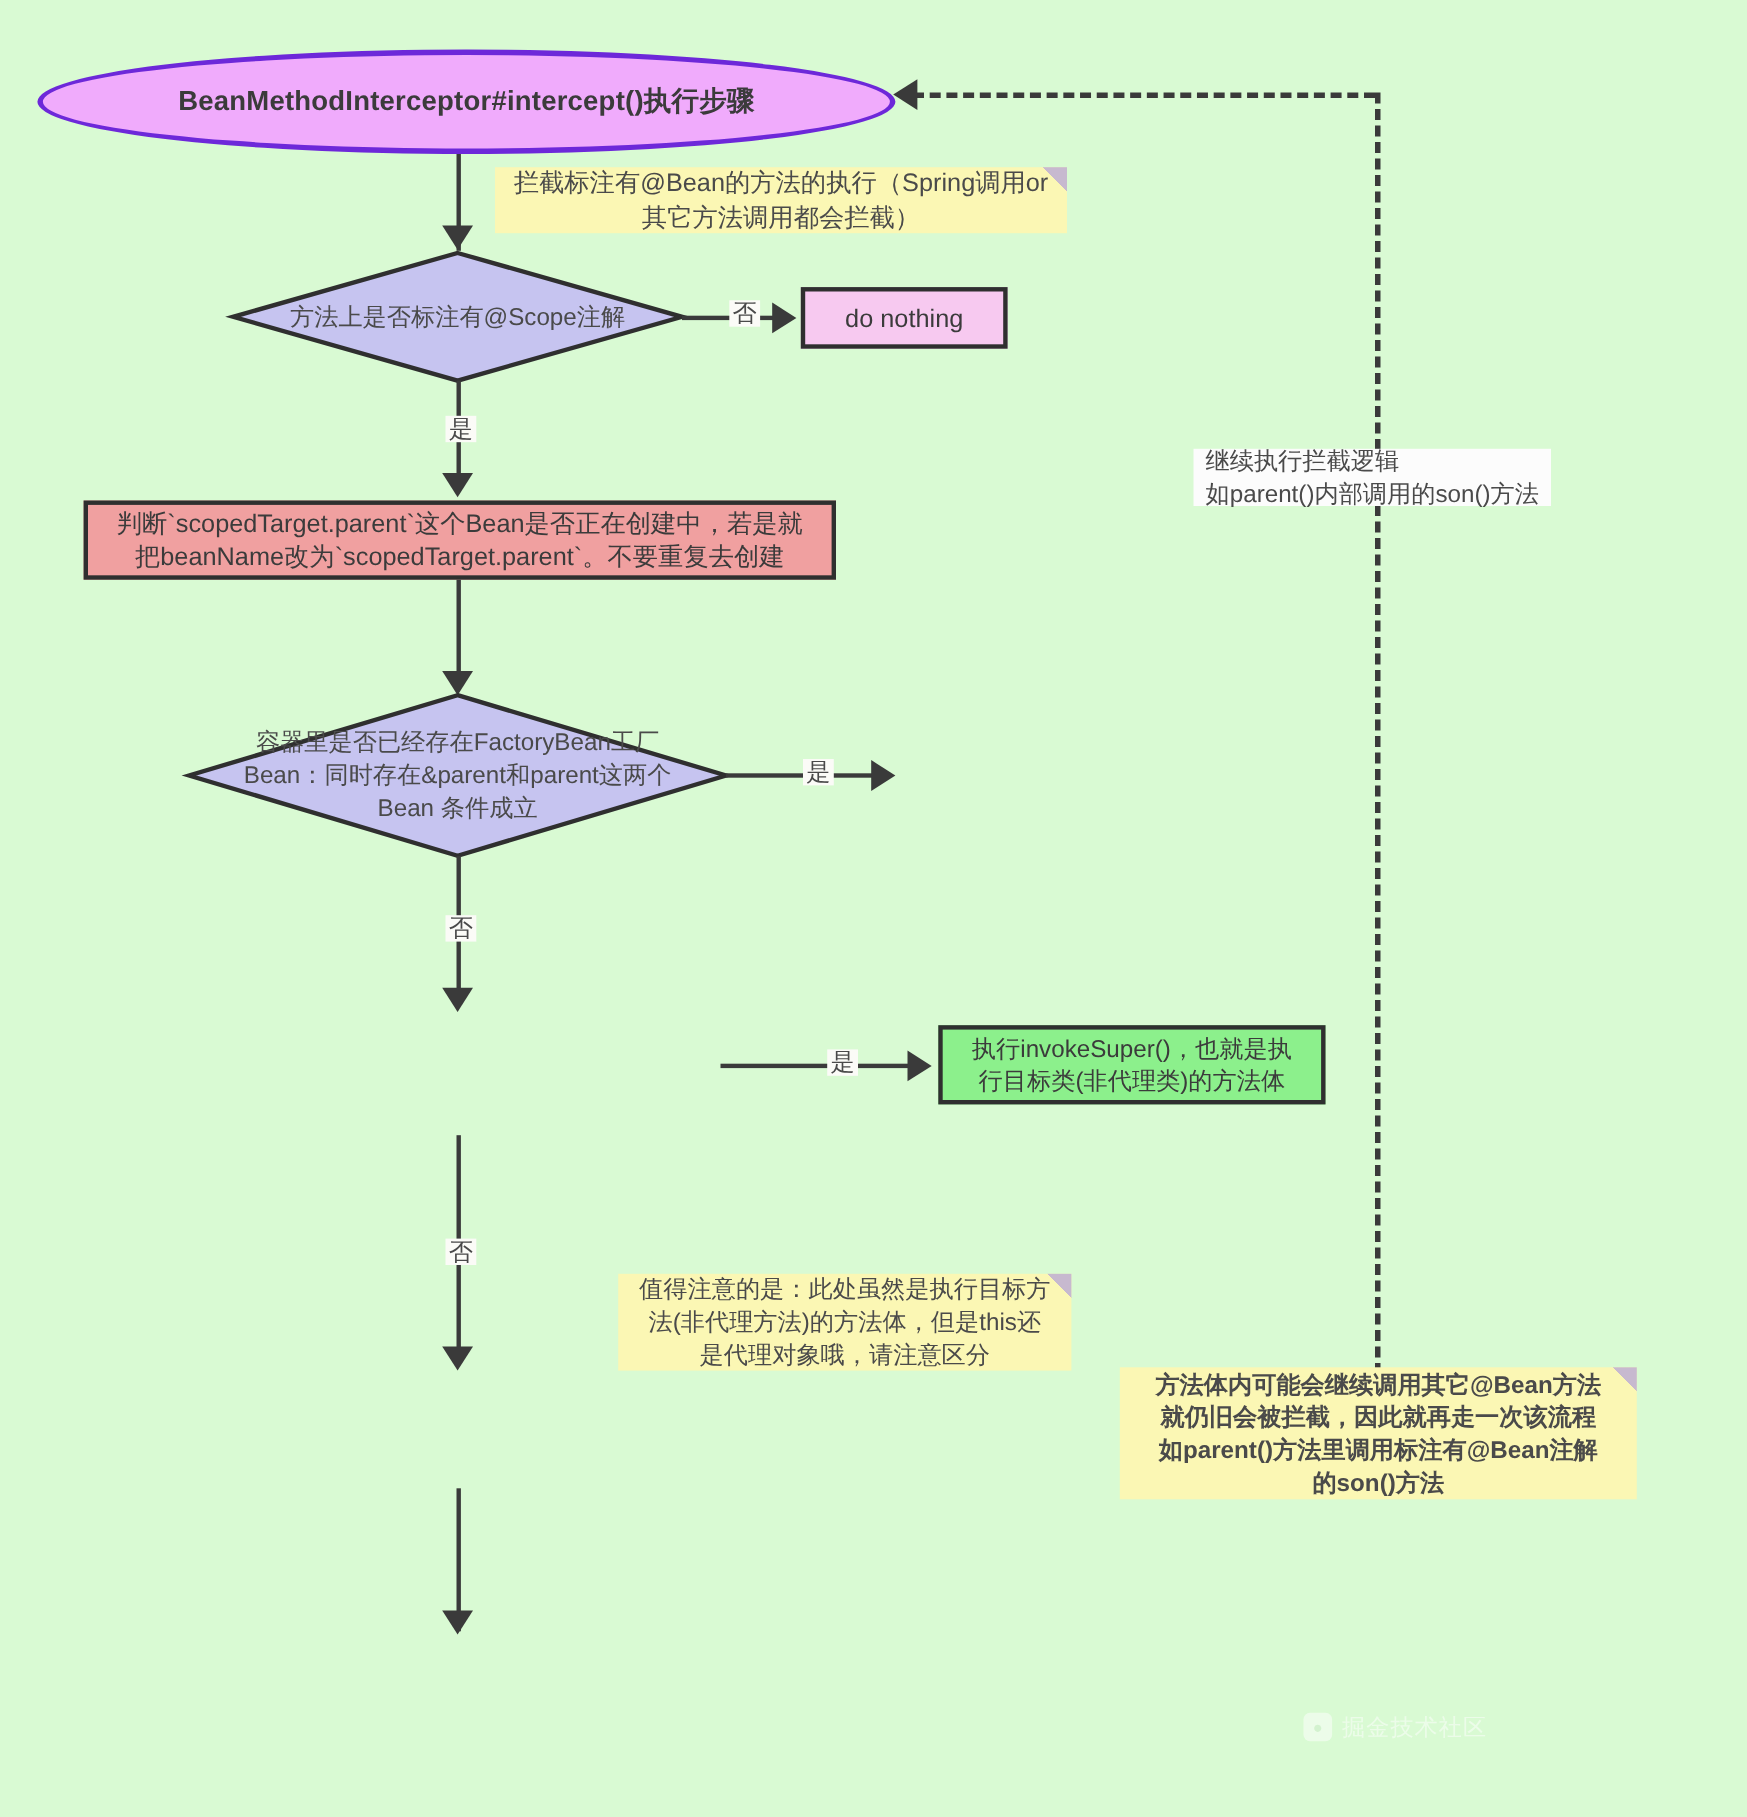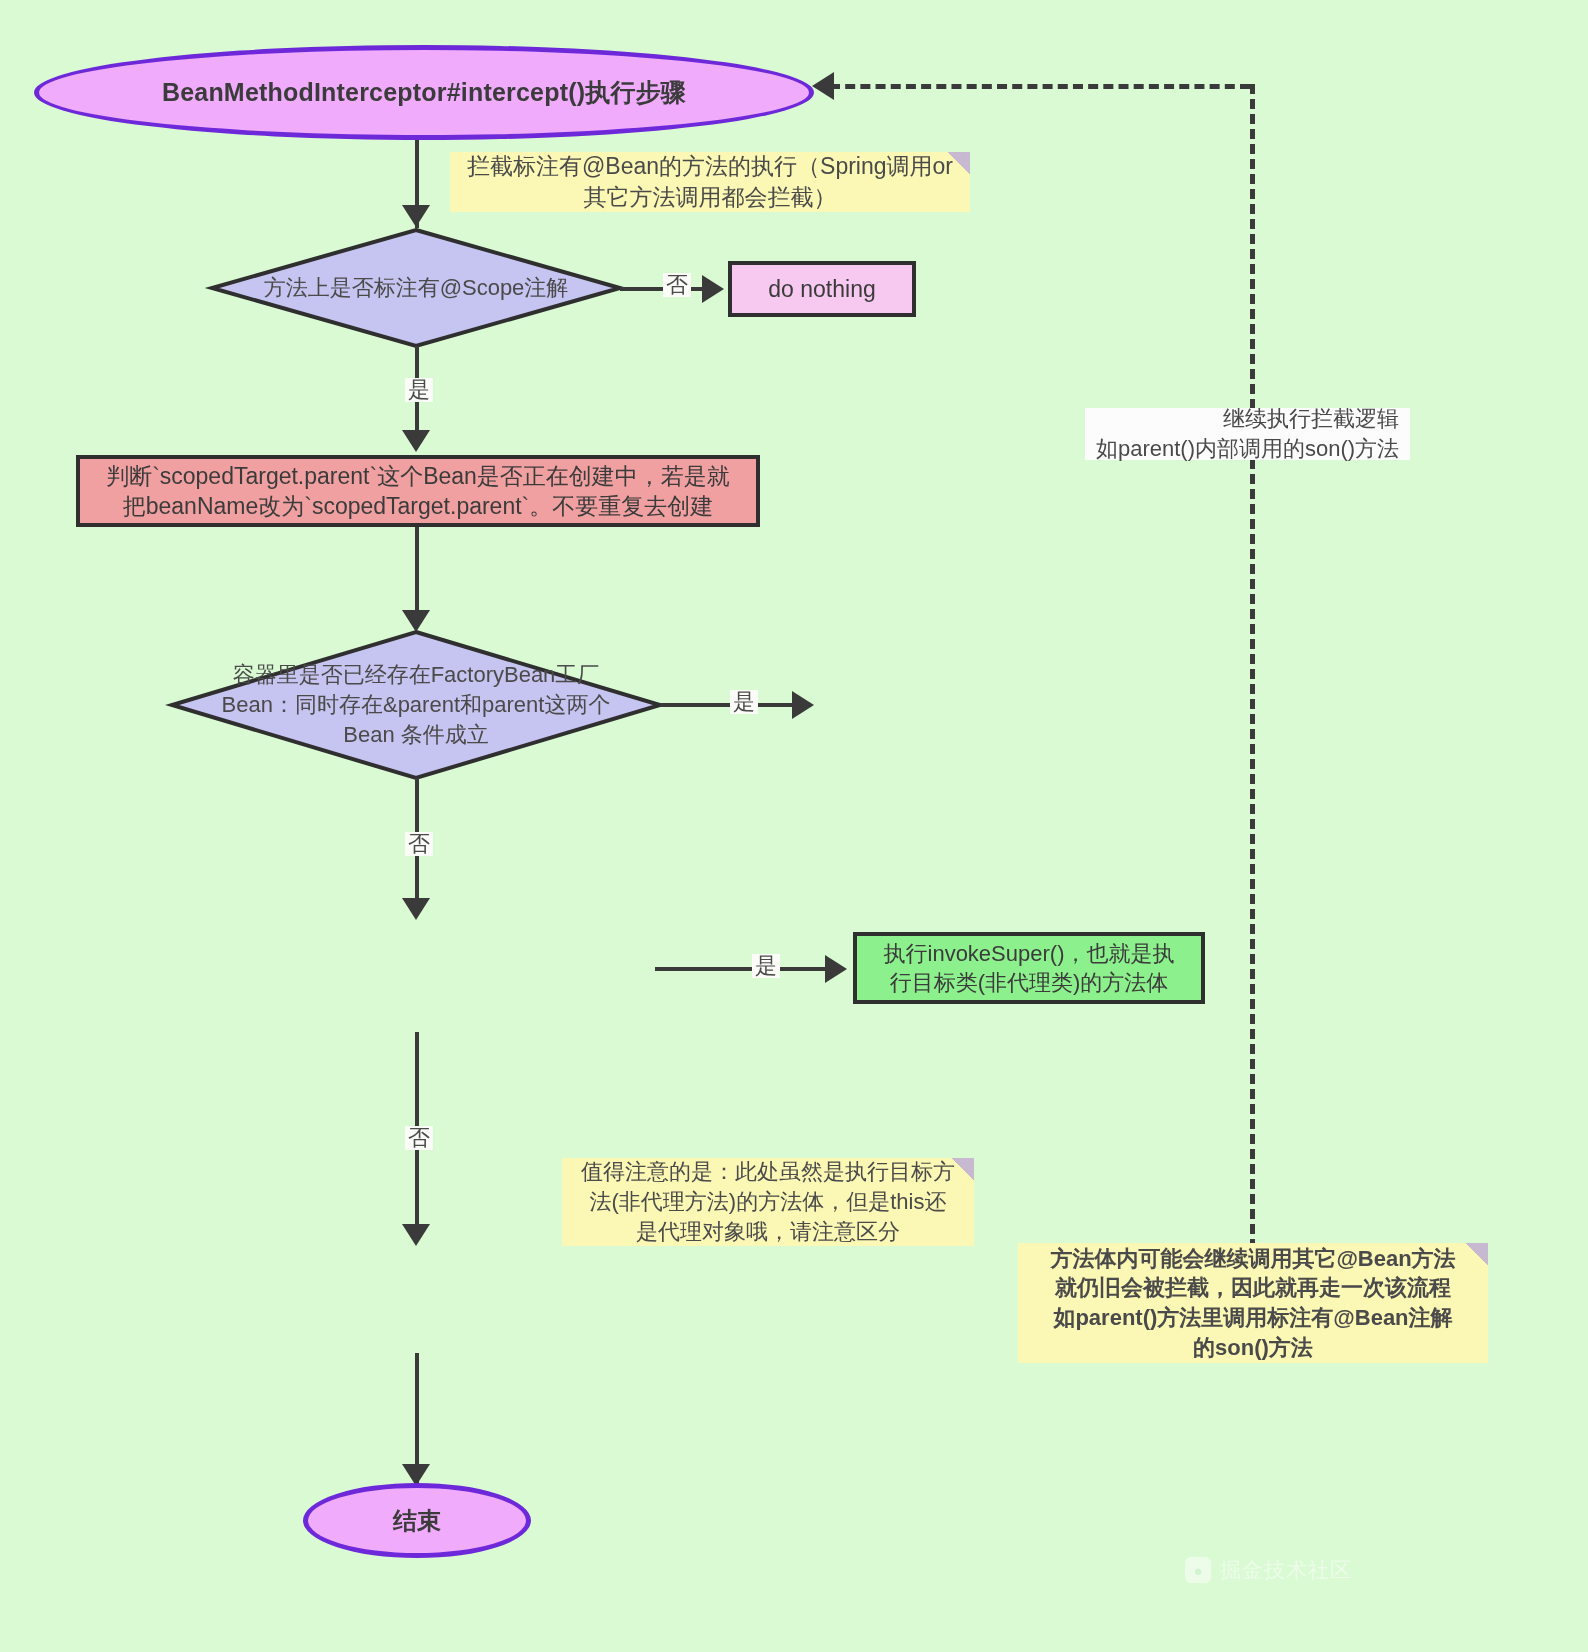--- a/index.html
+++ b/index.html
@@ -108,21 +108,21 @@
     font-size:22px; font-weight:bold;
   }
 
   
   #note-continue-intercept{
     position:absolute;
     left:1085px; top:408px; width:325px; height:52px;
     background:#fcfcfc;
     color:#4a4a4a;
     font-size:22px;
-    text-align:right;
+    text-align:left;
     white-space:pre-line;
     display:flex;align-items:center;justify-content:center;
     line-height:1.35;
   }
 
   
   .line{position:absolute;background:#3a3a3a;}
   .vline{width:4px;}
   .hline{height:4px;}
   .arrow-down{
@@ -251,21 +251,20 @@
     <span>值得注意的是：此处虽然是执行目标方
 法(非代理方法)的方法体，但是this还
 是代理对象哦，请注意区分</span>
     <span class="fold"></span>
   </div>
 
 
   <div class="line vline" style="left:415px;top:1353px;height:130px;"></div>
   <div class="arrow-down" style="left:402px;top:1464px;"></div>
 
-  <div class="node ellipse" id="end-node">结束</div>
 
   <div class="dash-h" style="left:830px;top:84px;width:420px;"></div>
   <div class="dash-v" style="left:1250px;top:84px;height:1165px;"></div>
   <div class="arrow-left" style="left:812px;top:72px;"></div>
 
   <div id="note-continue-intercept">
     <span>继续执行拦截逻辑
 如parent()内部调用的son()方法</span>
   </div>
 

